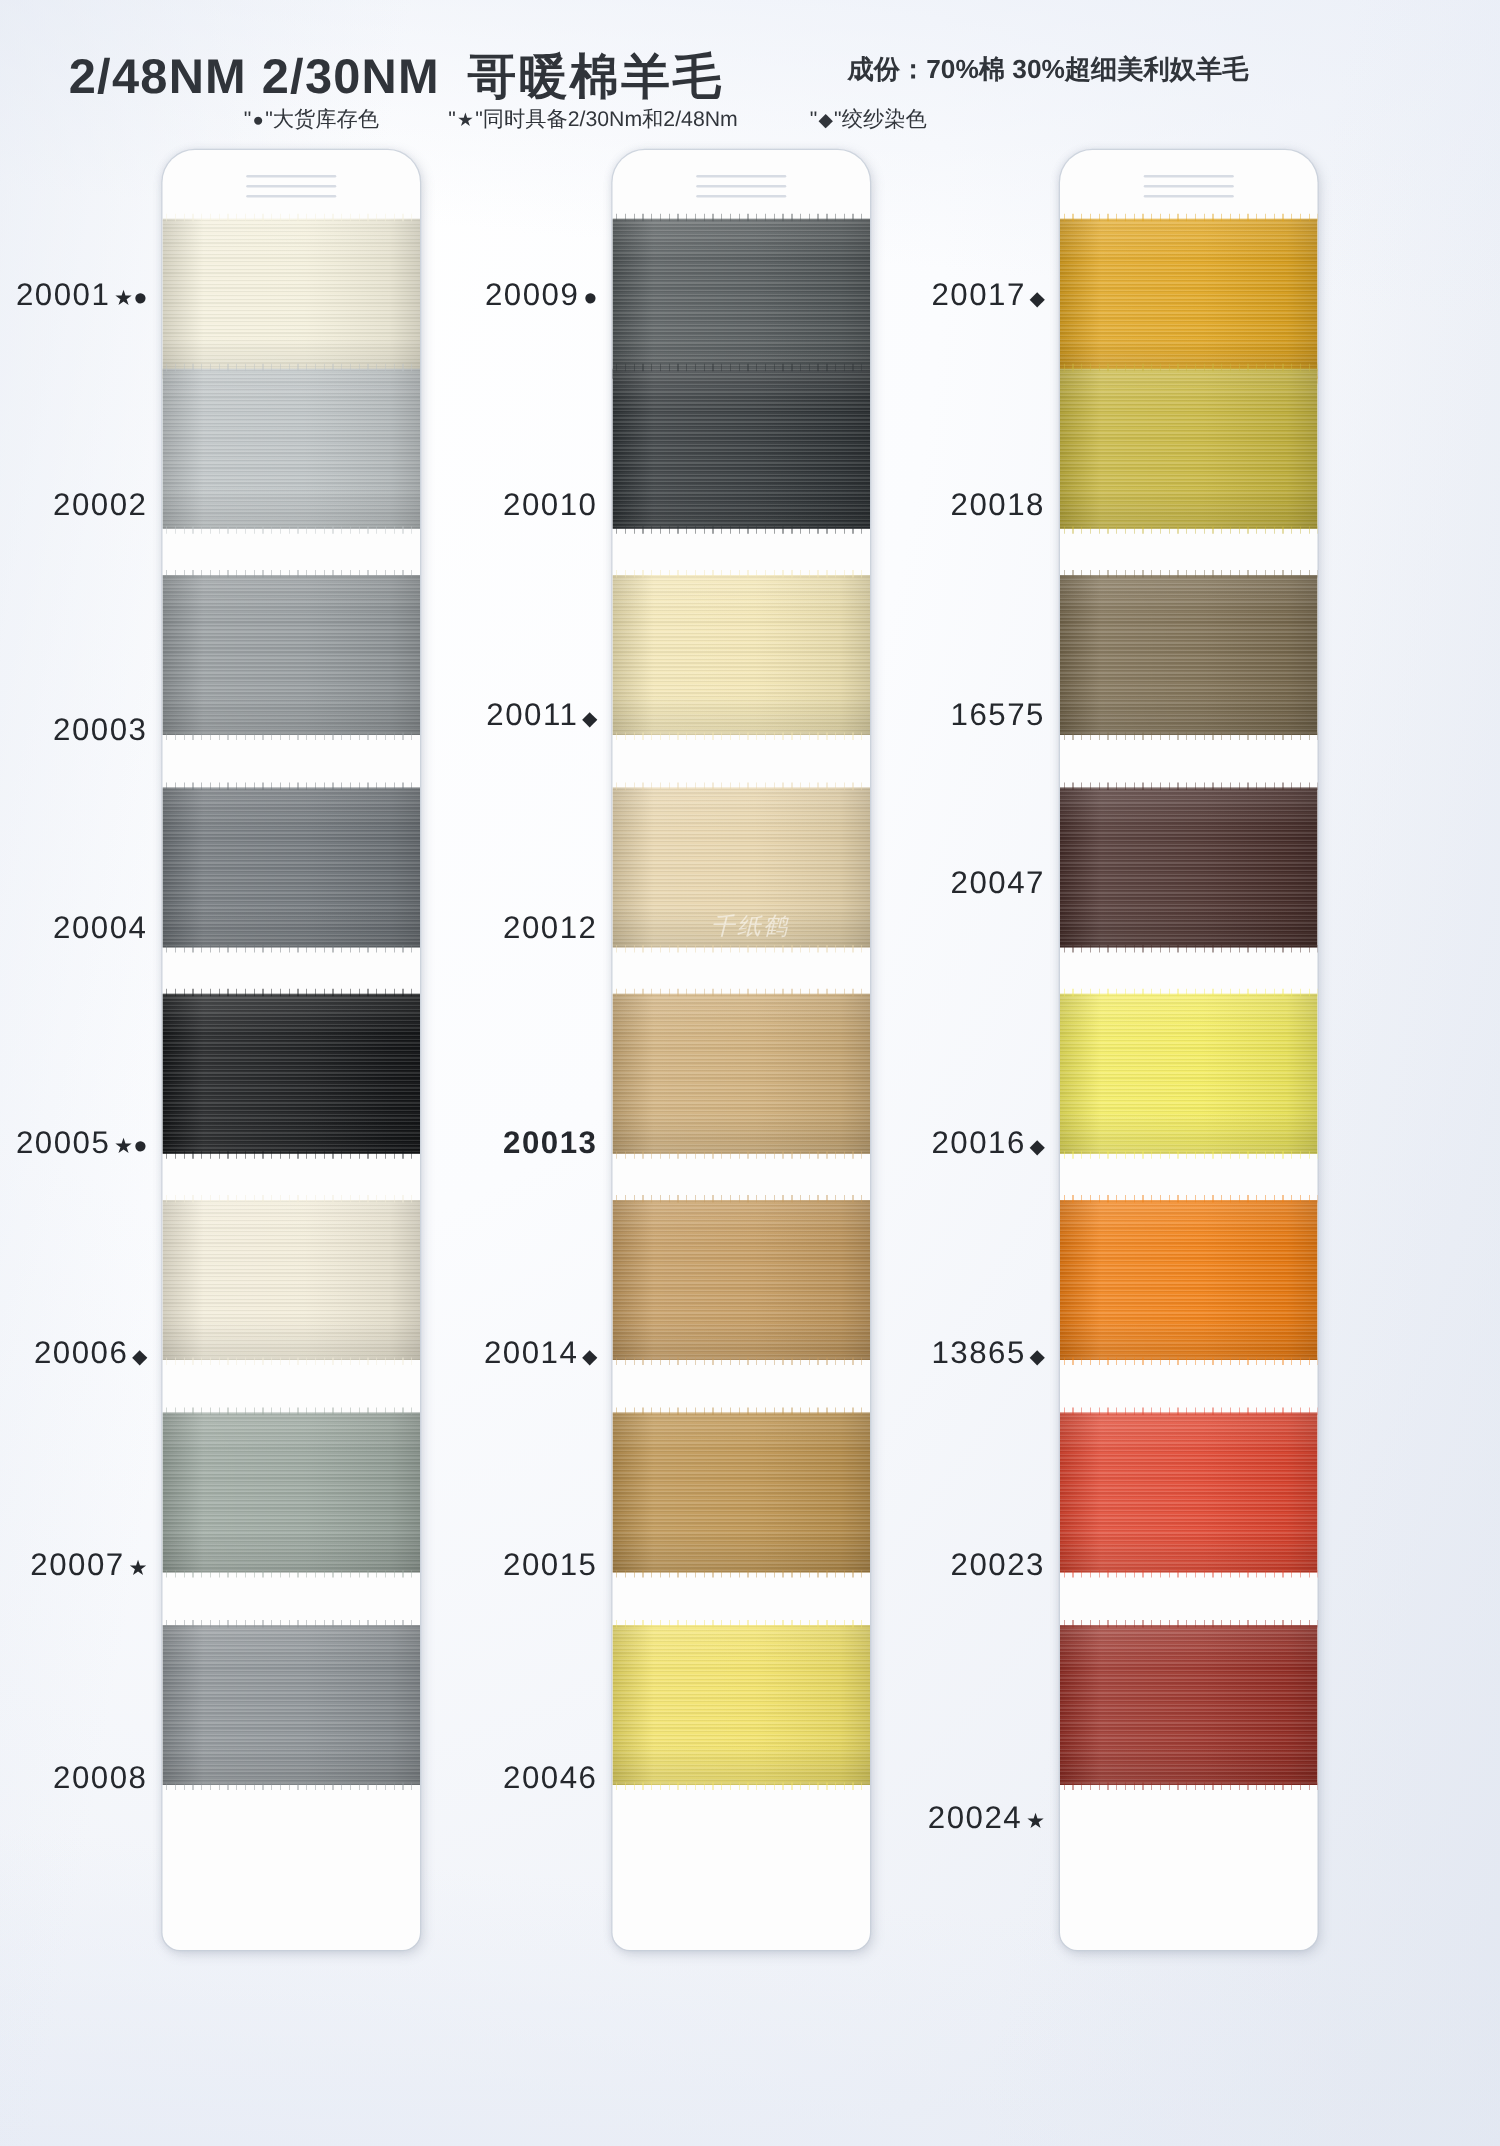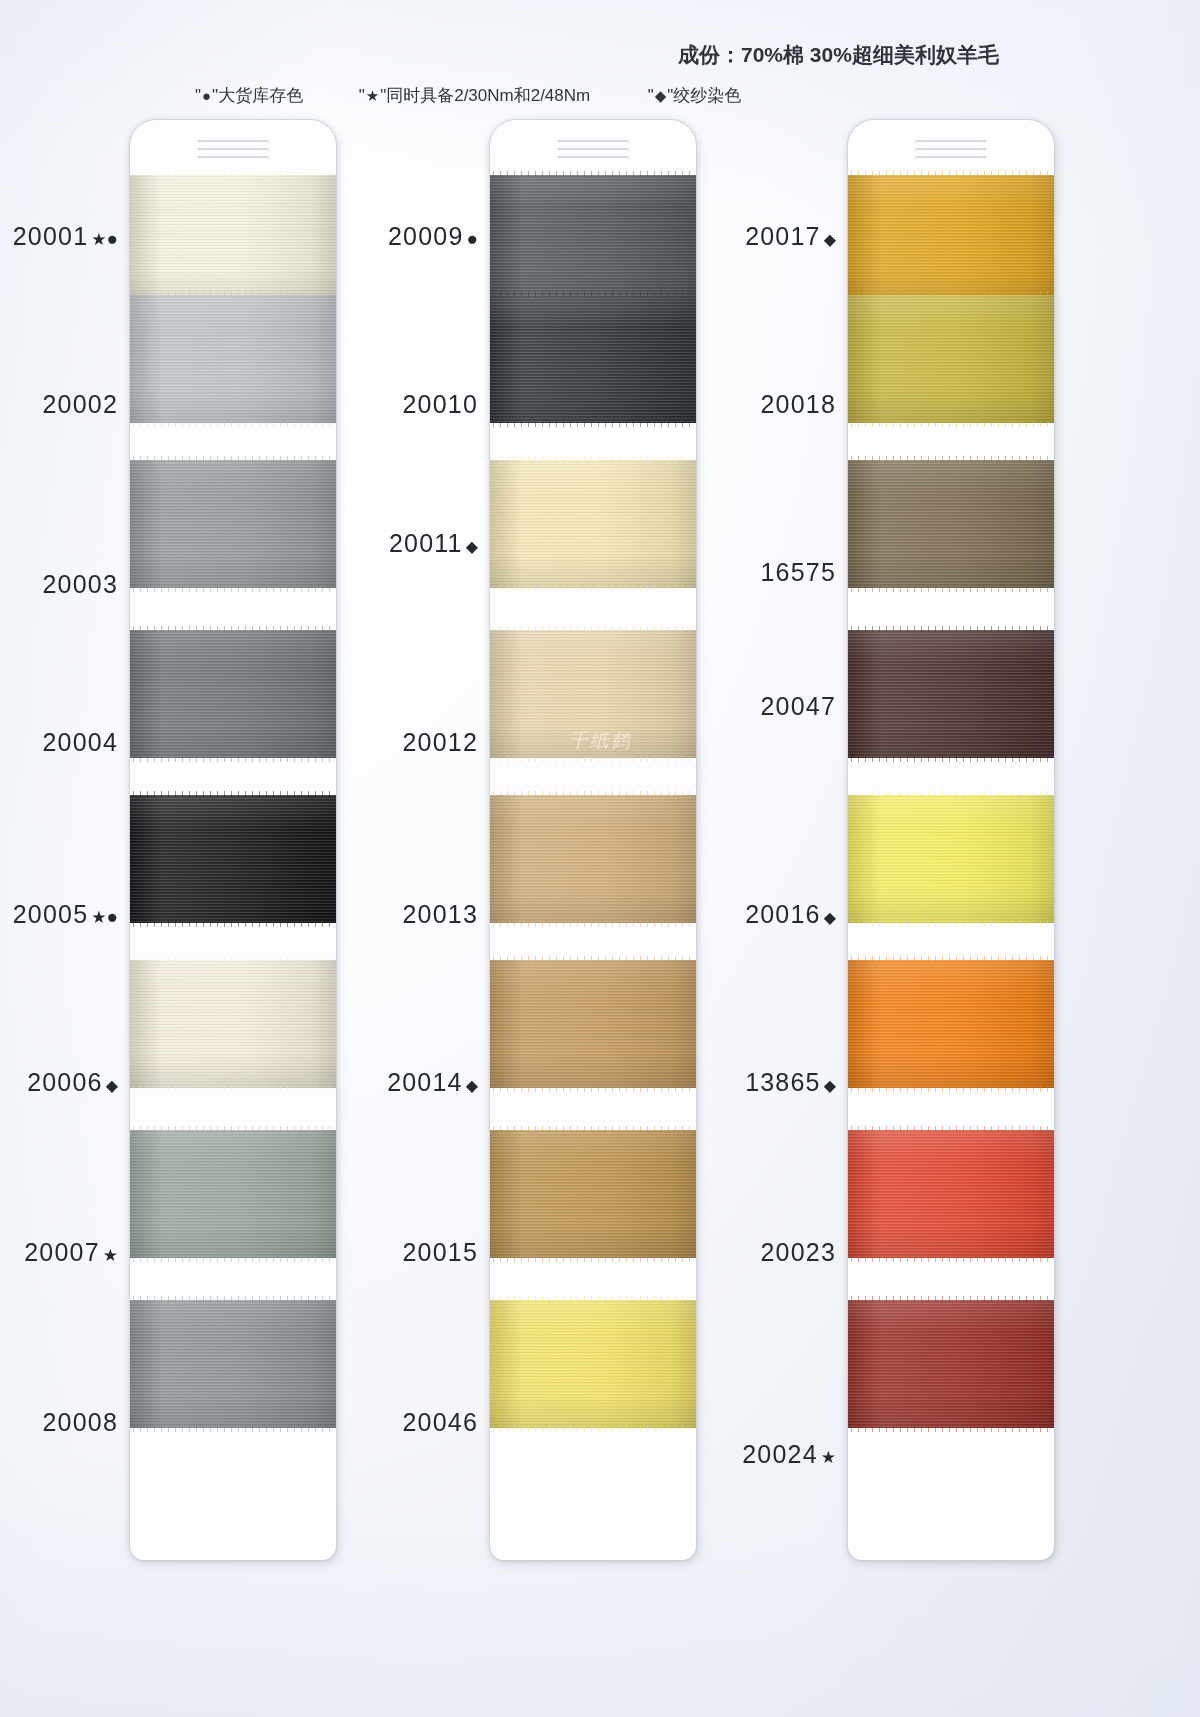--- a/index.html
+++ b/index.html
@@ -180,20 +180,23 @@
     pointer-events: none;
   }
 </style>
 </head>
 <body>
 
 <div id="page">
   <div id="paper-sheen"></div>
 
   <div id="header">
+    <div class="title-main">
+      <span>2/48NM  2/30NM</span><span class="cn">哥暖棉羊毛</span>
+    </div>
     <div class="composition">成份：70%棉 30%超细美利奴羊毛</div>
     <div class="legend">
       <span class="entry"><span>"</span><span class="sym">●</span><span>"</span><span>大货库存色</span></span>
       <span class="gap-a"></span>
       <span class="entry"><span>"</span><span class="sym">★</span><span>"</span><span>同时具备2/30Nm和2/48Nm</span></span>
       <span class="gap-b"></span>
       <span class="entry"><span>"</span><span class="sym">◆</span><span>"</span><span>绞纱染色</span></span>
     </div>
   </div>
 
@@ -254,23 +257,23 @@
         </div>
         <div class="swatch" style="top: 1180px; height: 128px; background: rgb(139, 145, 149); color: rgb(139, 145, 149);">
           <div class="threads"></div>
           <div class="shade"></div>
           <div class="fuzz-top"></div>
           <div class="fuzz-bot"></div>
         </div>
       </div>
       <div class="label" style="right: 722px; top: 222px;"><span class="code">20009</span><span class="marks"><span class="m-dot">●</span></span></div>
       <div class="label" style="right: 722px; top: 390px;"><span class="code">20010</span></div>
-      <div class="label" style="right: 722px; top: 529px;"><span class="code">20011</span><span class="marks"><span class="m-dia">◆</span></span></div>
+      <div class="label" style="right: 722px; top: 558px;"><span class="code">20011</span><span class="marks"><span class="m-dia">◆</span></span></div>
       <div class="label" style="right: 722px; top: 728px;"><span class="code">20012</span></div>
-      <div class="label" style="right: 722px; top: 900px;"><span class="code">20013</span></div>
+      <div class="label" style="right: 722px; top: 900px; font-weight: bold;"><span class="code">20013</span></div>
       <div class="label" style="right: 722px; top: 1068px;"><span class="code">20014</span><span class="marks"><span class="m-dia">◆</span></span></div>
       <div class="label" style="right: 722px; top: 1238px;"><span class="code">20015</span></div>
       <div class="label" style="right: 722px; top: 1408px;"><span class="code">20046</span></div>
       <div class="strip" style="left: 490px; top: 120px; width: 206px; height: 1440px;">
         <div class="slot s1"></div>
         <div class="slot s2"></div>
         <div class="slot s3"></div>
         <div class="swatch" style="top: 55px; height: 128px; background: rgb(82, 88, 90); color: rgb(82, 88, 90);">
           <div class="threads"></div>
           <div class="shade"></div>

